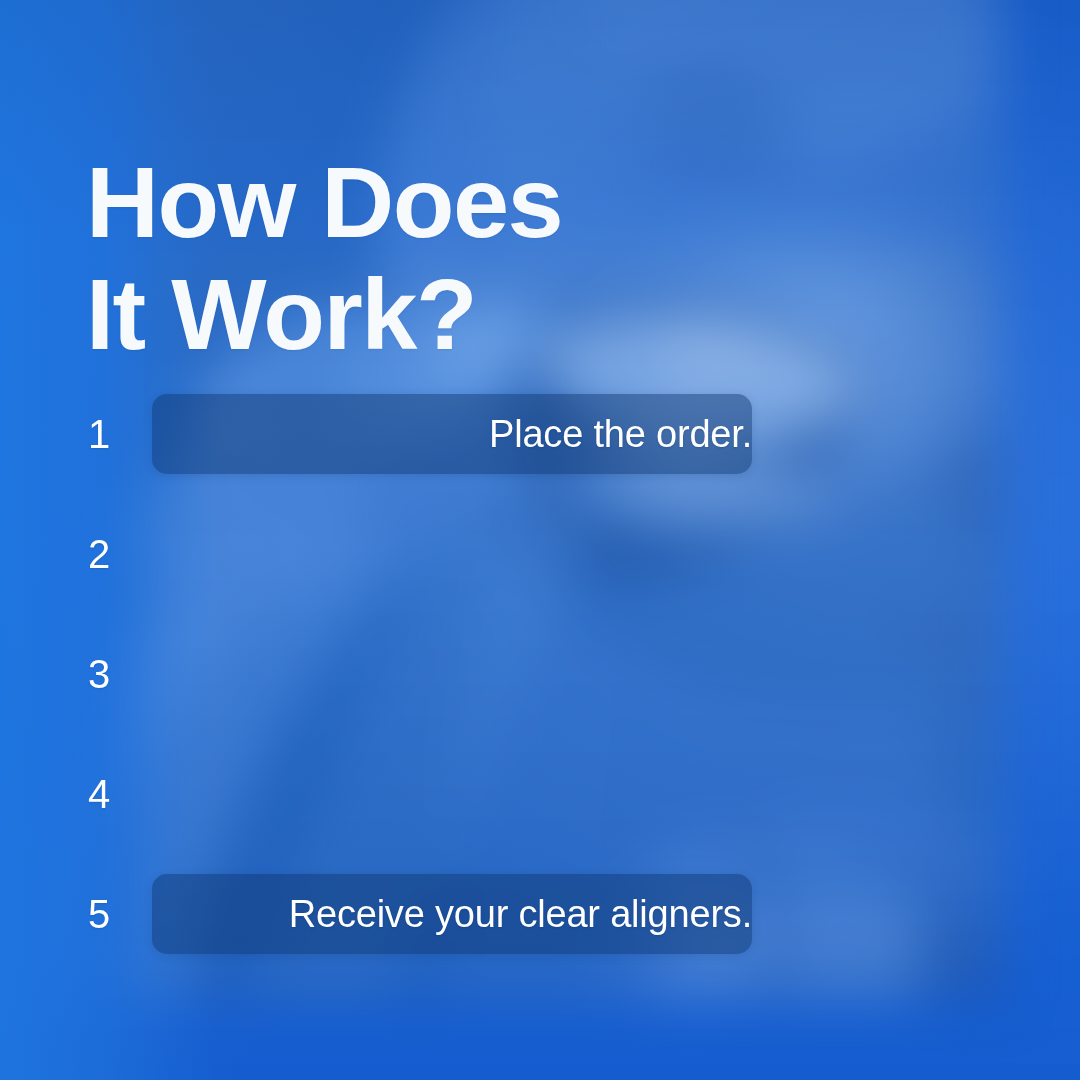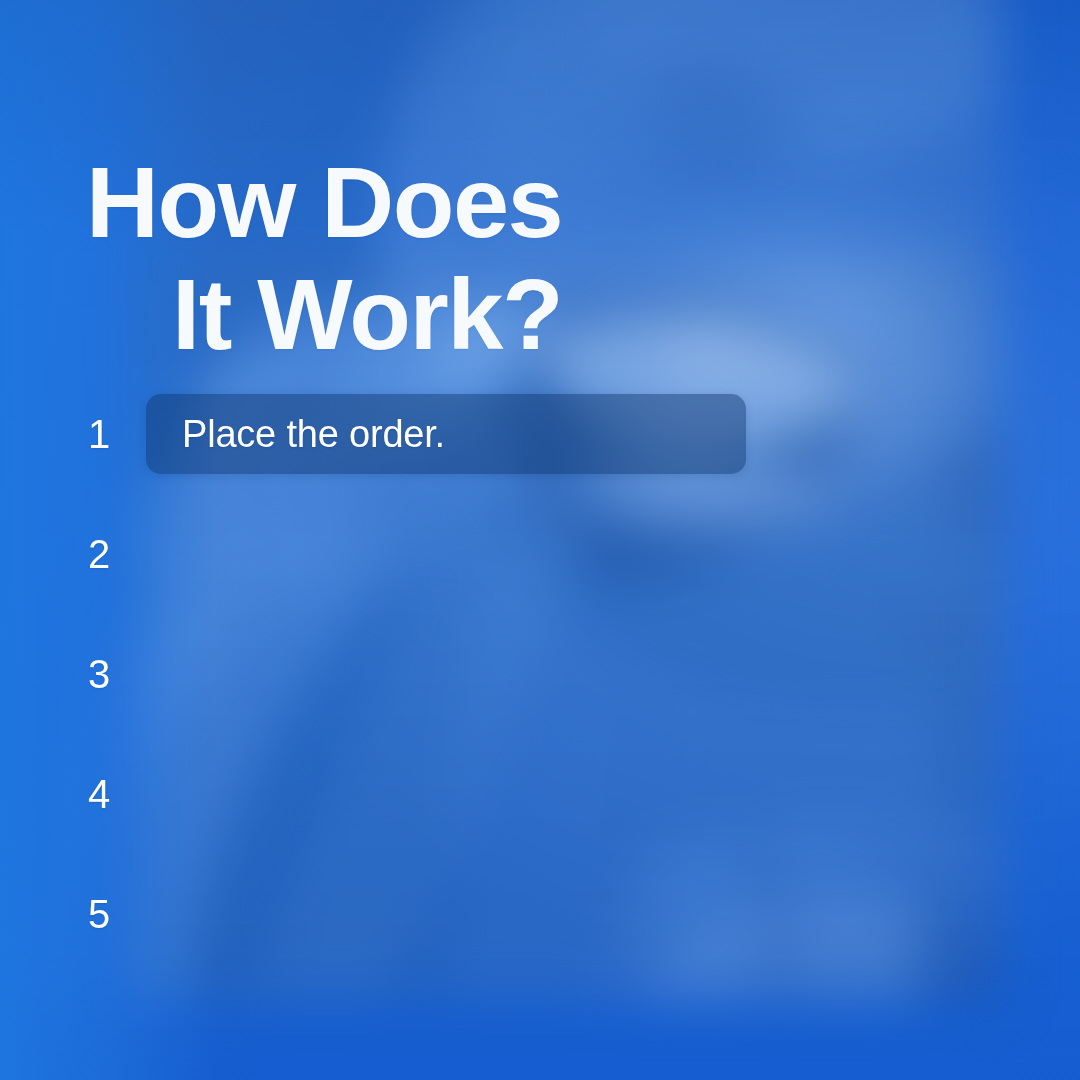--- a/index.html
+++ b/index.html
@@ -57,40 +57,39 @@
 
   .headline{
     position:absolute;left:86px;top:78px;
     color:#f7fafc;
     font-weight:700;
     font-size:101px;
     line-height:112px;
     letter-spacing:-1.5px;
     white-space:pre-line;
     text-shadow:0 1px 2px rgba(10,45,100,0.10);
-    text-align:right;
   }
 
   .steps{position:absolute;left:0;top:394px;width:1080px;}
   .step-row{
     position:relative;height:80px;margin-bottom:40px;
   }
   .step-num{
     position:absolute;left:88px;top:0;width:44px;height:80px;
     display:flex;align-items:center;justify-content:flex-start;
     color:#ffffff;font-size:40px;font-weight:400;line-height:1;
     letter-spacing:0px;
     text-shadow:0 1px 2px rgba(10,45,100,0.18);
   }
   .step-pill{
-    position:absolute;left:146px;top:0;width:600px;height:80px;
+    position:absolute;left:152px;top:0;width:600px;height:80px;
     border-radius:15px;
     background:rgba(12,53,108,0.46);
     box-shadow:0 2px 10px rgba(8,40,90,0.14);
-    display:flex;align-items:center;
+    display:flex;align-items:center;justify-content:flex-end;
   }
   .step-label{
     color:#ffffff;
     font-size:38px;font-weight:400;line-height:1;
     letter-spacing:-0.2px;
     padding-left:36px;
     white-space:nowrap;
     text-shadow:0 1px 2px rgba(10,45,100,0.22);
   }
 </style>
@@ -233,17 +232,20 @@
       <div class="step-row">
         <div class="step-num">3</div>
       </div>
 
       <div class="step-row">
         <div class="step-num">4</div>
       </div>
 
       <div class="step-row">
         <div class="step-num">5</div>
+        <div class="step-pill">
+          <span class="step-label">Receive your clear aligners.</span>
+        </div>
       </div>
 
     </div>
   </div>
 </div>
 
 </body></html>

